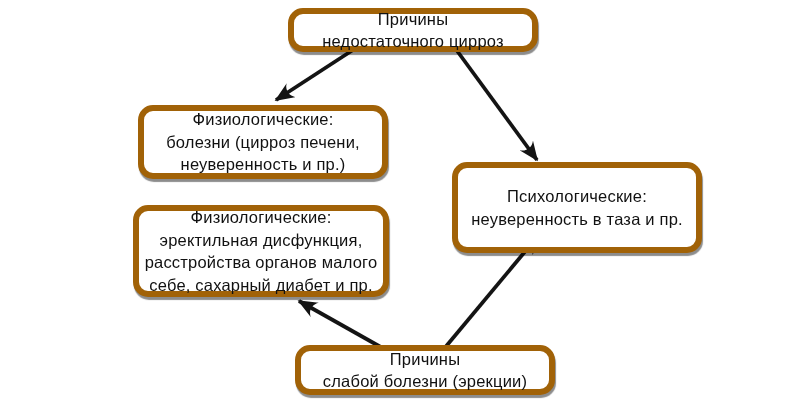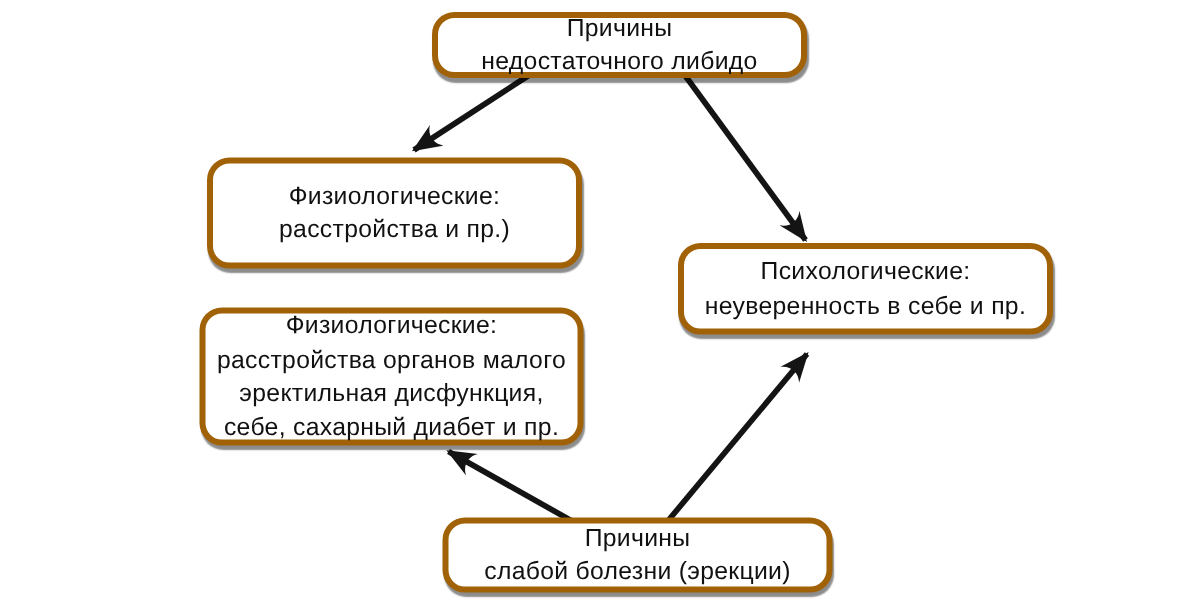--- a/index.html
+++ b/index.html
@@ -21,39 +21,39 @@
     top: 0;
     width: 800px;
     height: 400px;
     z-index: 1;
   }
   .node {
     position: absolute;
     z-index: 2;
     box-sizing: border-box;
     background: #ffffff;
-    border: 4px solid #a16207;
+    border: 6px solid #a16207;
     border-radius: 15px;
     box-shadow: 1px 3px 1px rgba(0,0,0,0.45);
     display: flex;
     flex-direction: column;
     justify-content: center;
     align-items: center;
     text-align: center;
     color: #111111;
     font-size: 16.5px;
     line-height: 22.5px;
     letter-spacing: 0.2px;
   }
   .node .line {
     white-space: nowrap;
   }
   .node-top    { left: 288px; top:   8px; width: 250px; height: 44px; }
   .node-left1  { left: 138px; top: 105px; width: 250px; height: 74px; }
-  .node-right  { left: 452px; top: 162px; width: 250px; height: 61px; }
+  .node-right  { left: 452px; top: 162px; width: 250px; height: 91px; }
   .node-left2  { left: 133px; top: 205px; width: 256px; height: 92px; }
   .node-bottom { left: 295px; top: 345px; width: 260px; height: 50px; }
 </style>
 </head>
 <body>
 
 <div class="canvas">
 
   <svg class="arrows-layer" id="arrows-layer" viewBox="0 0 800 400" xmlns="http://www.w3.org/2000/svg">
     <defs>
@@ -62,37 +62,38 @@
       </marker>
     </defs>
   <line x1="356" y1="48" x2="276" y2="100" stroke="#141414" stroke-width="3.8" marker-end="url(#arrowhead)"></line>
       <line x1="455" y1="48" x2="537" y2="160" stroke="#141414" stroke-width="3.8" marker-end="url(#arrowhead)"></line>
       <line x1="386" y1="350" x2="299" y2="301" stroke="#141414" stroke-width="3.8" marker-end="url(#arrowhead)"></line>
       <line x1="443" y1="350" x2="538" y2="236" stroke="#141414" stroke-width="3.8" marker-end="url(#arrowhead)"></line>
     </svg>
 
   <div class="node node-top">
     <div class="line">Причины</div>
-    <div class="line">недостаточного либидо</div>
+    <div class="line">недостаточного цирроз</div>
   </div>
 
   <div class="node node-left1">
     <div class="line">Физиологические:</div>
-    <div class="line">расстройства и пр.)</div>
+    <div class="line">болезни (цирроз печени,</div>
+    <div class="line">неуверенность и пр.)</div>
   </div>
 
   <div class="node node-right">
     <div class="line">Психологические:</div>
-    <div class="line">неуверенность в себе и пр.</div>
+    <div class="line">неуверенность в таза и пр.</div>
   </div>
 
   <div class="node node-left2">
     <div class="line">Физиологические:</div>
+    <div class="line">эректильная дисфункция,</div>
     <div class="line">расстройства органов малого</div>
-    <div class="line">эректильная дисфункция,</div>
     <div class="line">себе, сахарный диабет и пр.</div>
   </div>
 
   <div class="node node-bottom">
     <div class="line">Причины</div>
     <div class="line">слабой болезни (эрекции)</div>
   </div>
 
 </div>
 

